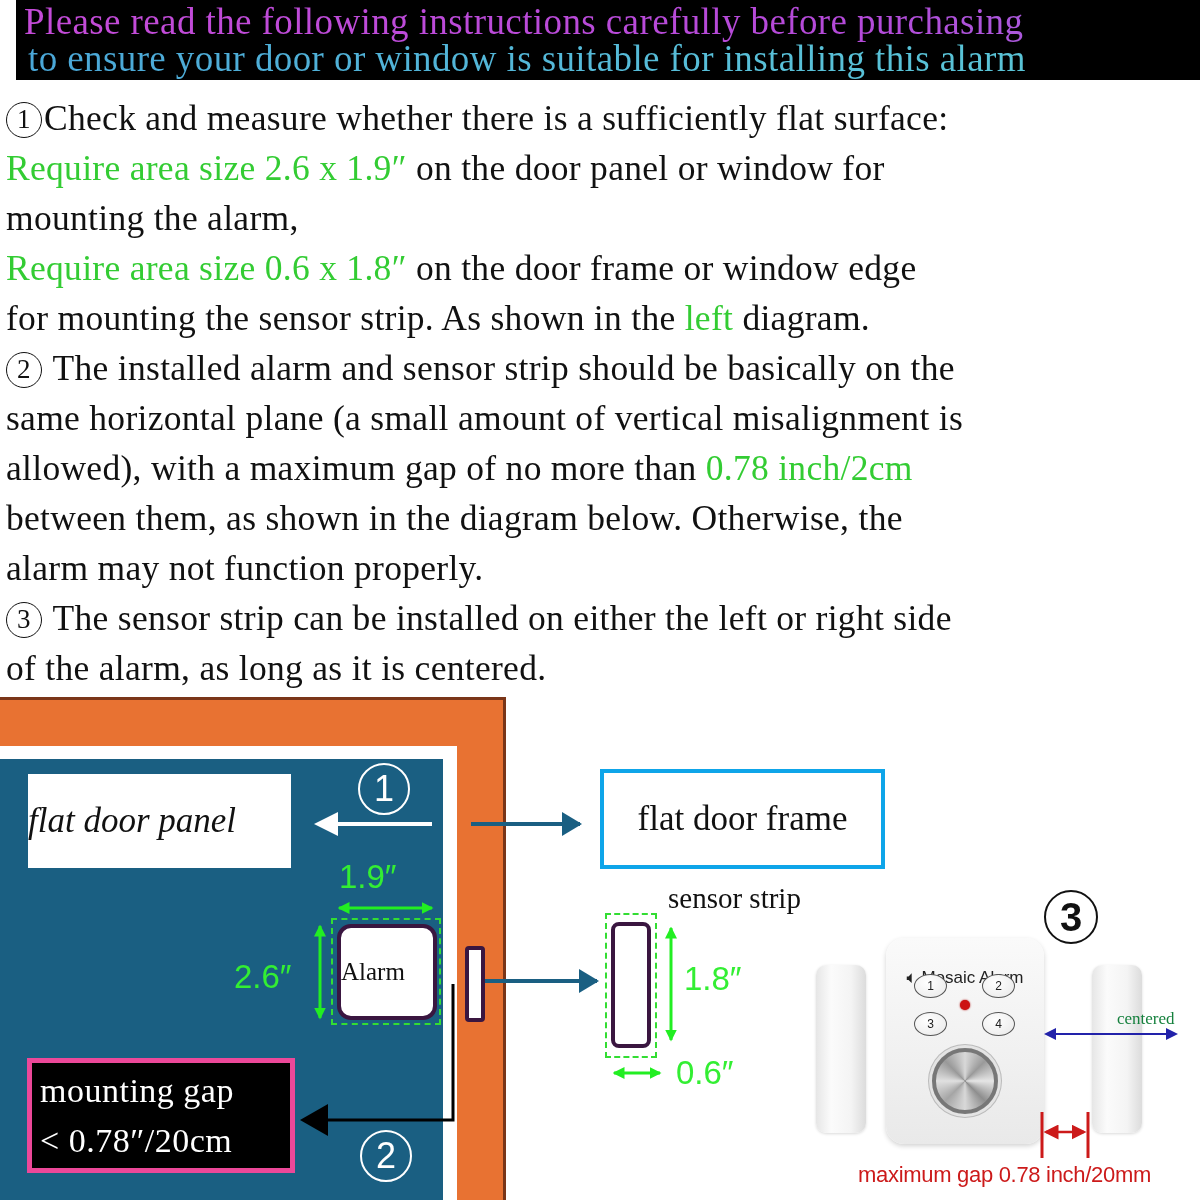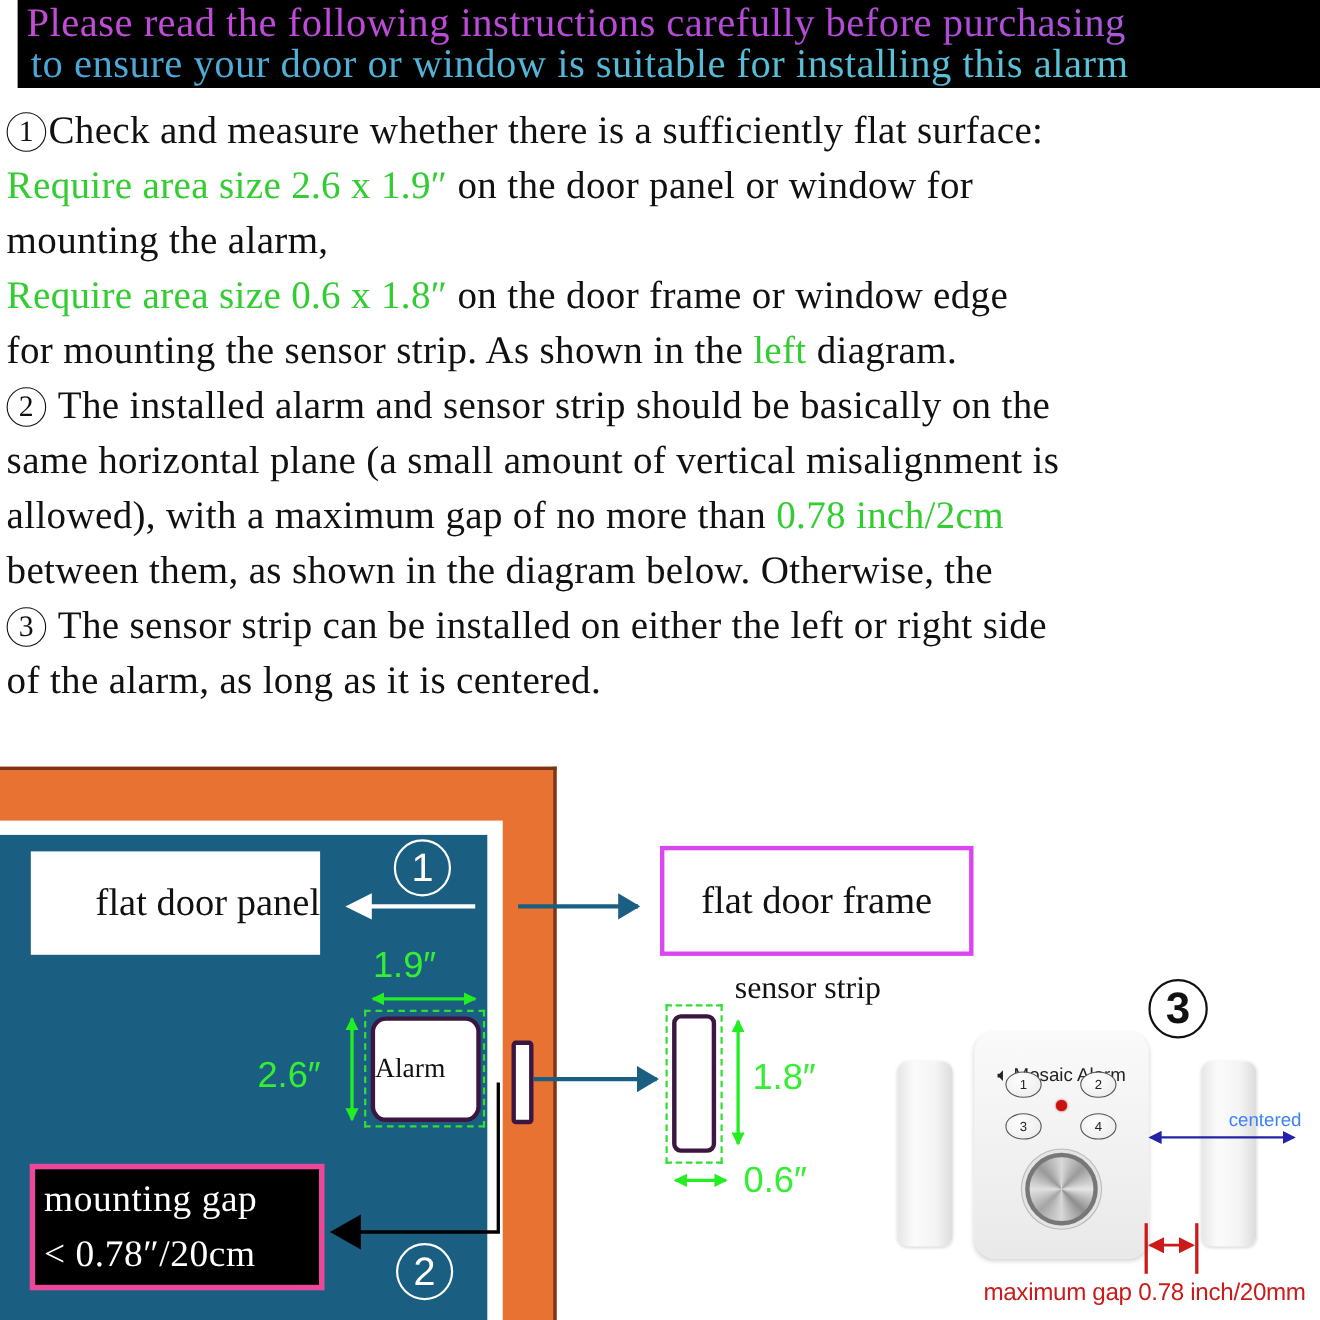--- a/index.html
+++ b/index.html
@@ -17,49 +17,49 @@
     .line { white-space: nowrap; height: 50px; }
     .green { color: #33cc33; }
     .circ { display: inline-block; width: 36px; height: 36px; border: 1.8px solid #111; border-radius: 50%; font-size: 27px; line-height: 33px; text-align: center; vertical-align: 2px; margin-right: 2px; }
 
     
     .frame-outer { position: absolute; left: 0; top: 697px; width: 506px; height: 503px; background: #e87232; border-top: 3px solid #7a3518; border-right: 3px solid #7a3518; }
     .frame-white { position: absolute; left: 0; top: 746px; width: 457px; height: 454px; background: #ffffff; }
     .door-panel { position: absolute; left: 0; top: 759px; width: 443px; height: 441px; background: #1a5f82; }
 
     .label-box { position: absolute; font-family: "Liberation Serif", serif; font-size: 35px; white-space: nowrap; }
-    .flat-panel { left: 28px; top: 774px; width: 263px; height: 94px; background: #fff; color: #111; line-height: 94px; padding-left: 0; text-align: right; }
+    .flat-panel { left: 28px; top: 774px; width: 263px; height: 94px; background: #fff; color: #111; line-height: 94px; padding-left: 0; text-align: left; font-style: italic; }
     .mount-gap { left: 27px; top: 1058px; width: 268px; height: 115px; background: #ec4899; padding: 5px; }
     .mount-gap-inner { width: 100%; height: 100%; background: #000; color: #fff; font-size: 34px; line-height: 50px; padding-left: 8px; padding-top: 3px; letter-spacing: 0.5px; }
 
     .circ-white { position: absolute; width: 52px; height: 52px; border: 2px solid #fff; border-radius: 50%; color: #fff; font-family: "Liberation Sans", sans-serif; font-size: 36px; line-height: 48px; text-align: center; }
 
     .alarm-dash { position: absolute; left: 331px; top: 918px; width: 110px; height: 107px; border: 2px dashed #33dd33; }
     .alarm-box { position: absolute; left: 337px; top: 924px; width: 100px; height: 96px; background: #fff; border: 4px solid #3a1640; border-radius: 14px; font-family: "Liberation Serif", serif; font-size: 25px; line-height: 88px; color: #111; }
     .dim-green { position: absolute; color: #33ee33; font-family: "Liberation Sans", sans-serif; font-size: 33px; white-space: nowrap; }
 
     .sensor-on-frame { position: absolute; left: 465px; top: 946px; width: 20px; height: 76px; background: #fff; border: 4px solid #3a1640; border-radius: 4px; }
 
     
-    .flat-frame { left: 600px; top: 769px; width: 285px; height: 100px; border: 4px solid #d946ef; background: #fff; line-height: 92px; text-align: center; color: #111; }
+    .flat-frame { left: 600px; top: 769px; width: 285px; height: 100px; border: 4px solid #0ea5e9; background: #fff; line-height: 92px; text-align: center; color: #111; }
     .sensor-title { position: absolute; left: 668px; top: 882px; font-family: "Liberation Serif", serif; font-size: 29px; white-space: nowrap; color: #111; }
     .strip-dash { position: absolute; left: 605px; top: 913px; width: 52px; height: 145px; border: 2px dashed #33dd33; }
     .strip-box { position: absolute; left: 611px; top: 922px; width: 40px; height: 126px; background: #fff; border: 4px solid #3a1640; border-radius: 8px; }
 
     
     .photo-circ3 { position: absolute; left: 1044px; top: 890px; width: 54px; height: 54px; border: 2.5px solid #111; border-radius: 50%; font-family: "Liberation Sans", sans-serif; font-weight: bold; font-size: 40px; line-height: 50px; text-align: center; color: #111; }
     .side-sensor { position: absolute; width: 50px; height: 168px; border-radius: 10px; background: linear-gradient(90deg, #e6e6e6, #fbfbfb 30%, #f4f4f4 70%, #dcdcdc); box-shadow: 0 1px 3px rgba(0,0,0,0.15); }
     .device { position: absolute; left: 886px; top: 938px; width: 158px; height: 206px; border-radius: 18px; background: linear-gradient(180deg, #fafafa, #f0f0f0 60%, #e9e9e9); box-shadow: 0 2px 5px rgba(0,0,0,0.18); }
     .device-brand { position: absolute; left: 0; top: 10px; width: 100%; text-align: center; font-family: "Liberation Sans", sans-serif; font-size: 17px; color: #222; white-space: nowrap; margin-top: 20px; }
     .device-btn { position: absolute; width: 33px; height: 24px; border-radius: 50%; border: 1.2px solid #555; background: radial-gradient(ellipse at 40% 35%, #ffffff, #e8e8e8); font-family: "Liberation Sans", sans-serif; font-size: 12px; line-height: 22px; text-align: center; color: #222; }
     .device-led { position: absolute; left: 74px; top: 62px; width: 10px; height: 10px; border-radius: 50%; background: #cc1111; box-shadow: 0 0 2px #aa0000; }
     .device-speaker { position: absolute; left: 46px; top: 110px; width: 66px; height: 66px; border-radius: 50%; background: conic-gradient(#d8d8d8, #9a9a9a, #e5e5e5, #8e8e8e, #d8d8d8, #a5a5a5, #e0e0e0, #999, #d8d8d8); border: 4px solid #777; box-shadow: 0 0 0 3px #e4e4e4, 0 0 0 4px #bbb; }
 
-    .centered-label { position: absolute; left: 1117px; top: 1009px; font-family: Liberation Sans, sans-serif; font-size: 17px; color: #3b82f6; white-space: nowrap; }
-    .gap-label { position: absolute; left: 894px; top: 1162px; font-family: "Liberation Sans", sans-serif; font-size: 22px; color: #cc1a1a; white-space: nowrap; letter-spacing: -0.3px; }
+    .centered-label { position: absolute; left: 1117px; top: 1009px; font-family: Liberation Serif, serif; font-size: 17px; color: #15803d; white-space: nowrap; }
+    .gap-label { position: absolute; left: 858px; top: 1162px; font-family: "Liberation Sans", sans-serif; font-size: 22px; color: #cc1a1a; white-space: nowrap; letter-spacing: -0.3px; }
 
     svg.overlay { position: absolute; left: 0; top: 0; width: 1200px; height: 1200px; pointer-events: none; }
   </style>
 </head>
 <body>
 
 <div class="banner">
   <div class="banner-line l1">Please read the following instructions carefully before purchasing</div>
   <div class="banner-line l2">to ensure your door or window is suitable for installing this alarm</div>
 </div>
@@ -79,20 +79,21 @@
     <span>for mounting the sensor strip.  As shown in the </span><span class="green">left</span><span> diagram.</span>
   </div>
   <div class="line">
     <span class="circ">2</span><span> The installed alarm and sensor strip should be basically on the</span>
   </div>
   <div class="line">same horizontal plane (a small amount of vertical misalignment is</div>
   <div class="line">
     <span>allowed), with a maximum gap of no more than </span><span class="green">0.78 inch/2cm</span>
   </div>
   <div class="line">between them, as shown in the diagram below. Otherwise, the</div>
+  <div class="line">alarm may not function properly.</div>
   <div class="line">
     <span class="circ">3</span><span> The sensor strip can be installed on either the left or right side</span>
   </div>
   <div class="line">of the alarm, as long as it is centered.</div>
 </div>
 
 <div class="frame-outer"></div>
 <div class="frame-white"></div>
 <div class="door-panel"></div>
 

